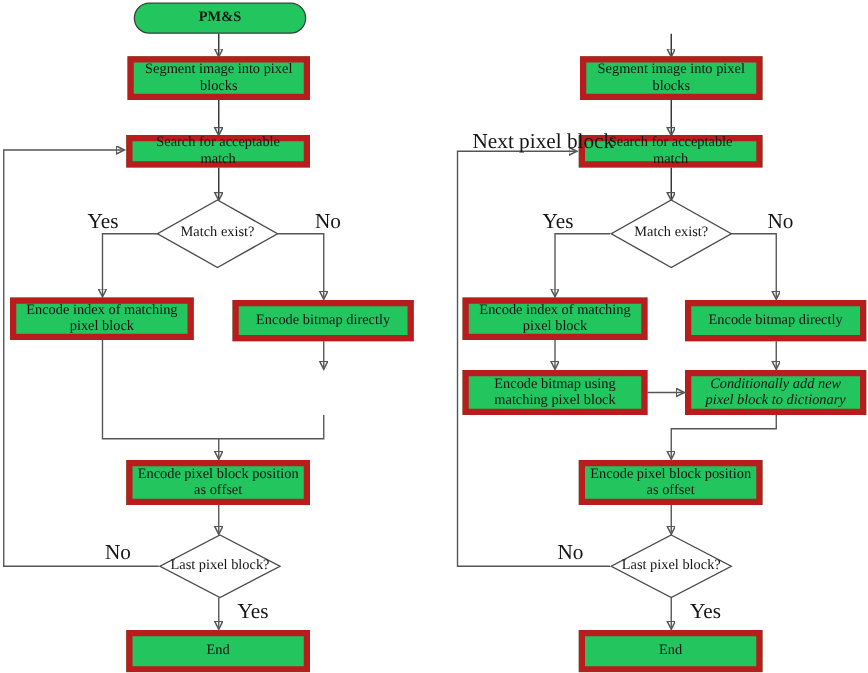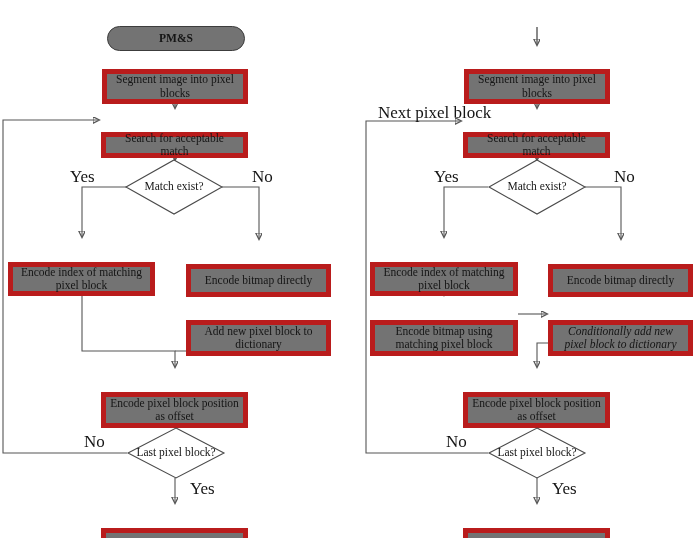--- a/index.html
+++ b/index.html
@@ -19,23 +19,22 @@
   .node {
     position: absolute;
     box-sizing: border-box;
     display: flex;
     align-items: center;
     justify-content: center;
     text-align: center;
     line-height: 1.15;
     font-size: 11.5px;
     color: #151515;
-    background: #737373;
+    background: #22c55e;
     z-index: 3;
-    margin-top: 24px;
   }
   .proc {
     border: 5px solid #b91c1c;
     padding: 2px 4px;
   }
   .term {
     border: 1px solid #3c3c3c;
     border-radius: 999px;
     font-weight: bold;
     font-size: 11.5px;
@@ -179,23 +178,20 @@
   <div class="edge-label" style="left:252px; top:167px;">No</div>
 
   <div class="node proc" style="left:8px; top:238px; width:147px; height:34px;">
     <span>Encode index of matching pixel block</span>
   </div>
 
   <div class="node proc" style="left:186px; top:240px; width:145px; height:33px;">
     <span>Encode bitmap directly</span>
   </div>
 
-  <div class="node proc" style="left:186px; top:296px; width:145px; height:36px;">
-    <span>Add new pixel block to dictionary</span>
-  </div>
 
   <div class="node proc" style="left:101px; top:368px; width:147px; height:36px;">
     <span>Encode pixel block position as offset</span>
   </div>
 
   <div class="diamond-wrap" style="left:127px; top:427px; width:98px; height:52px;">
     <svg width="98" height="52" viewBox="0 0 98 52">
       <polygon points="49,1 97,26 49,51 1,26" fill="#ffffff" stroke="#4a4a4a" stroke-width="1.1"></polygon>
     </svg>
     <div class="diamond-label">Last pixel block?</div>

